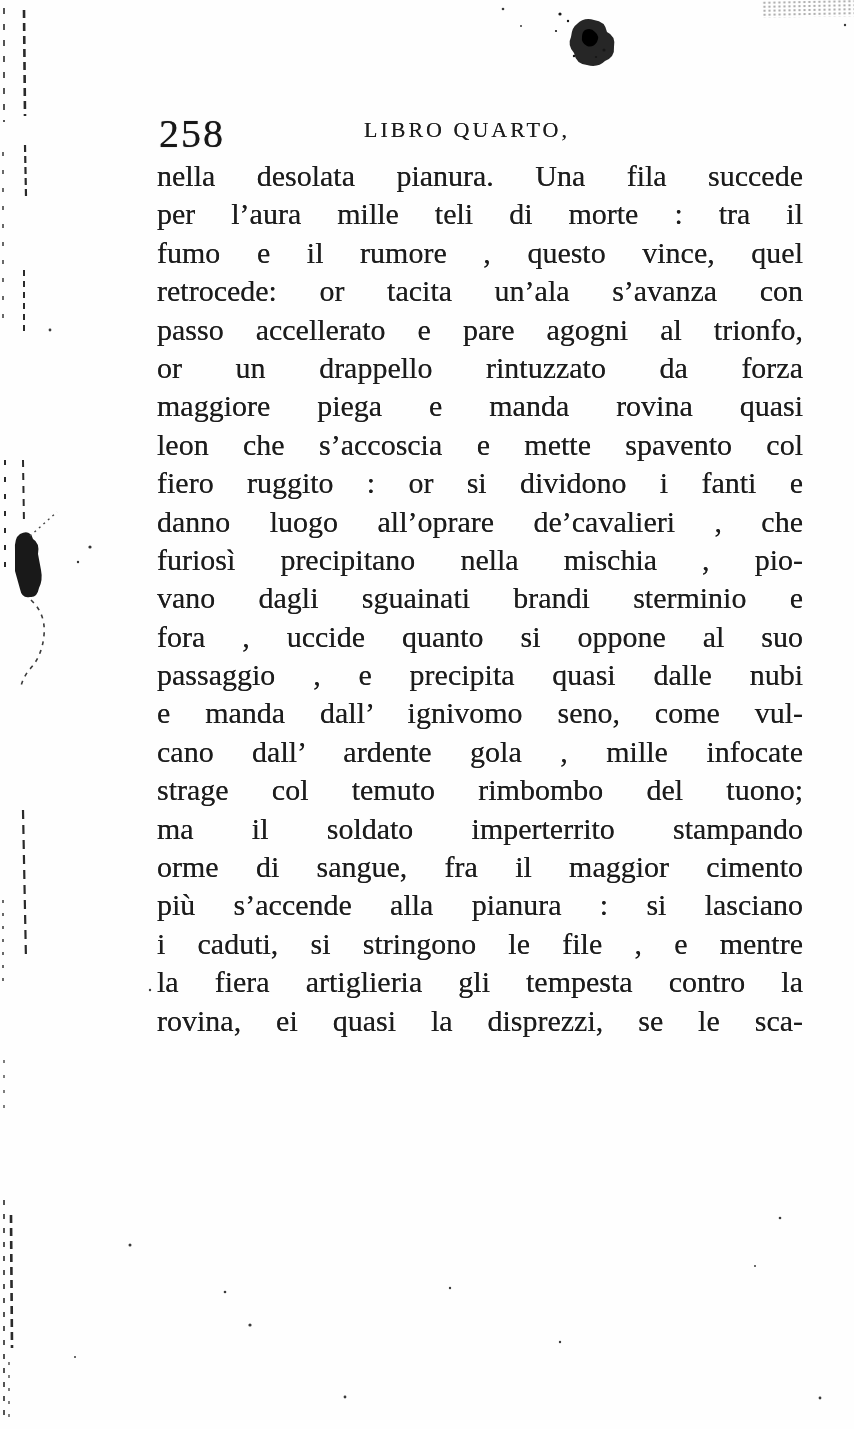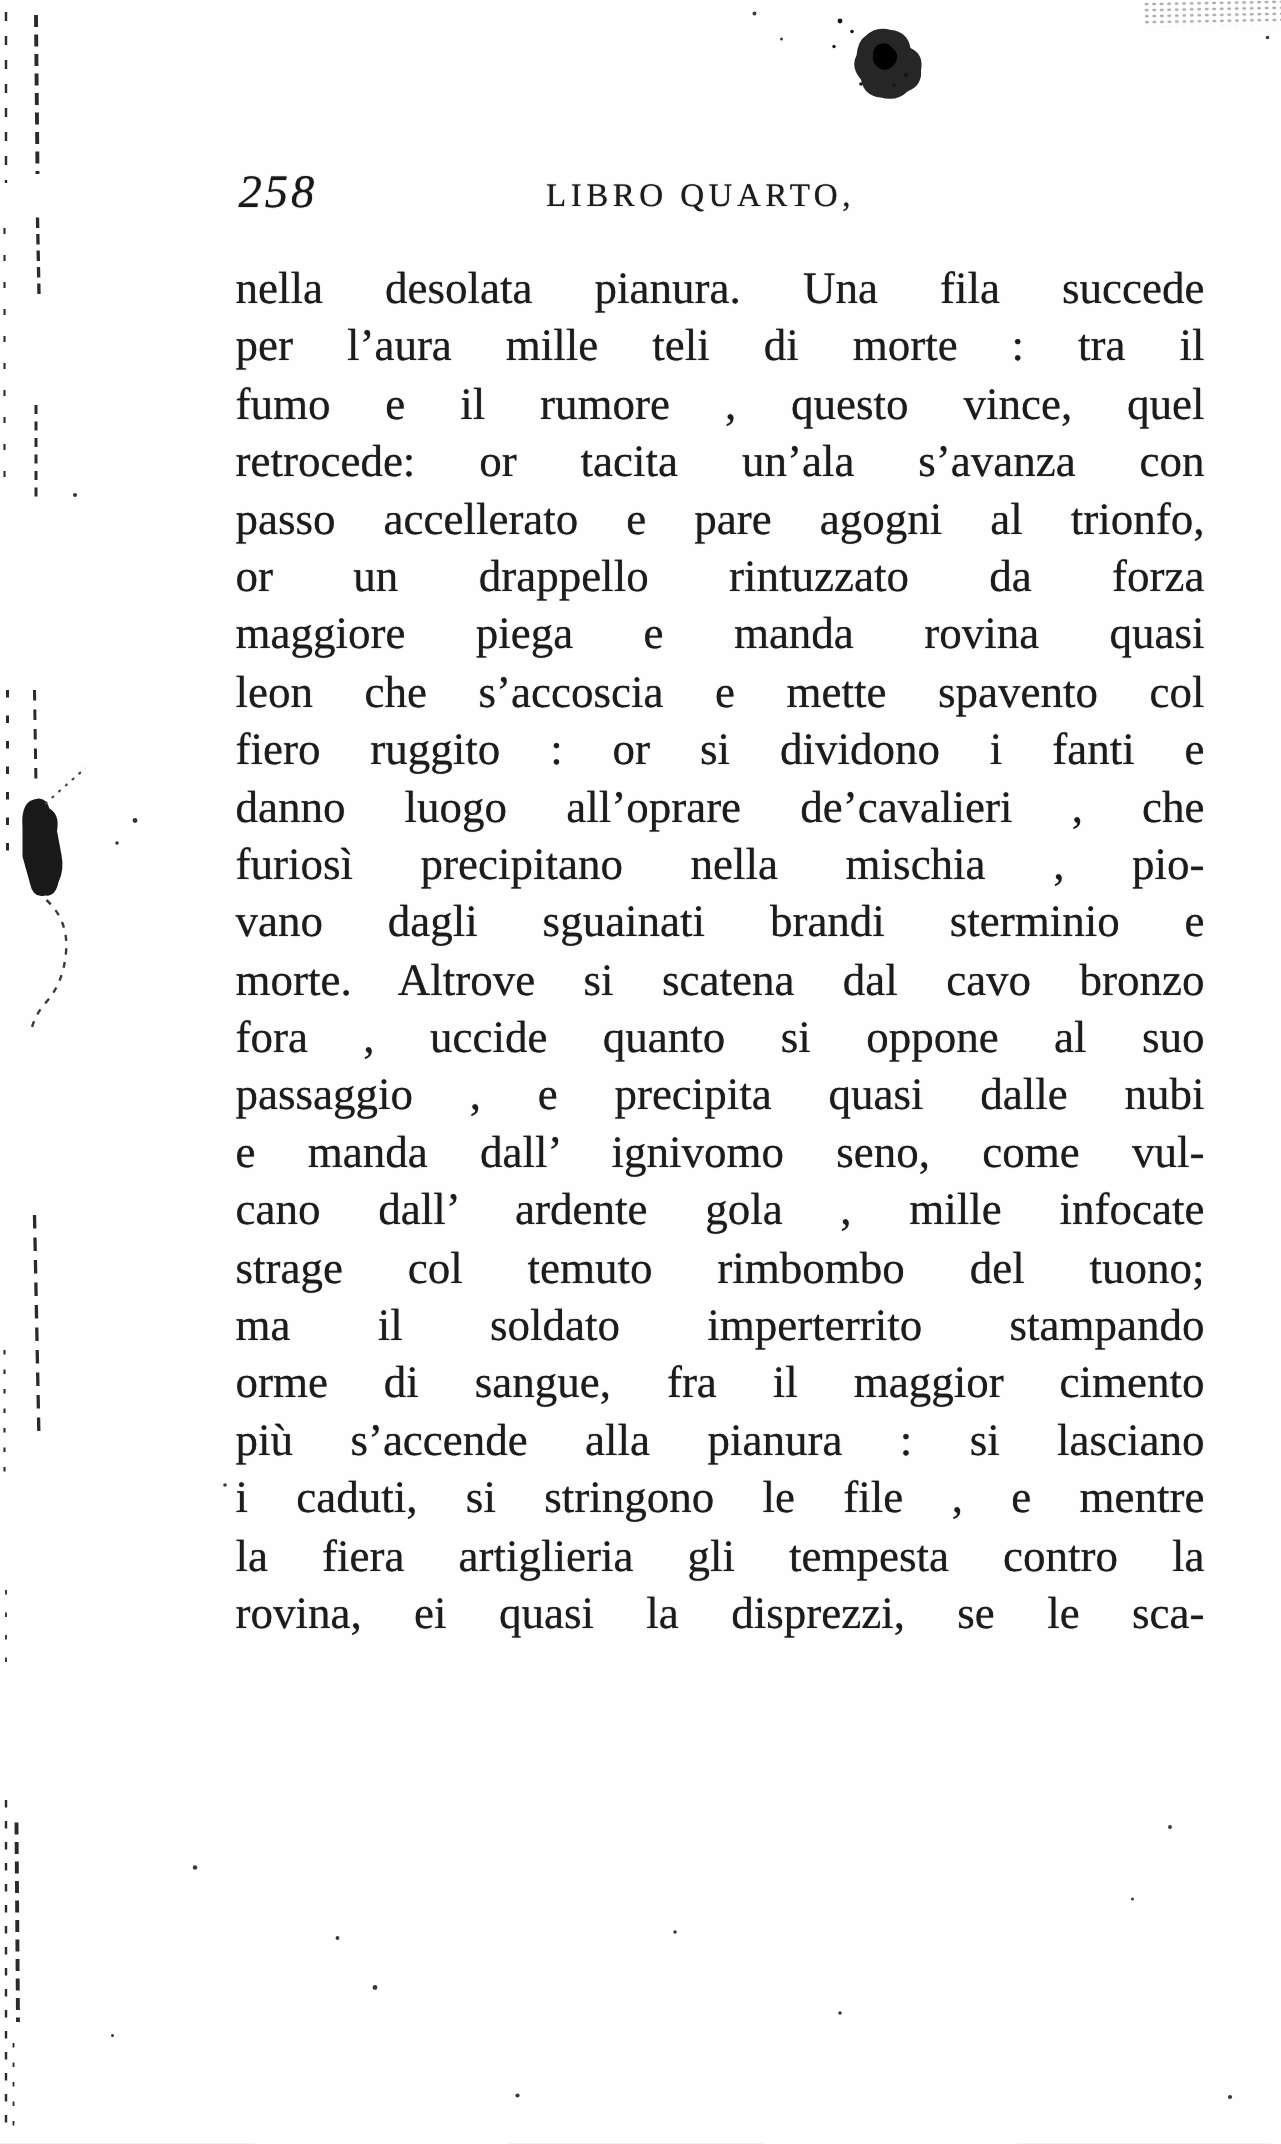--- a/index.html
+++ b/index.html
@@ -15,37 +15,36 @@
     position:absolute;
     left:157px;top:110px;
     width:646px;
   }
   .header{
     position:relative;
     height:47px;
   }
   .page-number{
     position:absolute;left:2px;top:0;
-    font-size:31px;
+    font-size:40px;
     letter-spacing:2px;
     color:#181818;
     text-shadow:0 0 0.7px rgba(10,10,10,.8);
-    font-style:italic;
   }
   .running-title{
     position:absolute;left:207px;top:7px;
     font-size:22px;
     letter-spacing:3px;
     color:#1d1d1d;
     text-shadow:0 0 0.6px rgba(10,10,10,.75);
     white-space:nowrap;
     text-align:center;
   }
   .body-text{
-    margin-top:17px;
+    margin-top:0;
   }
   .line{
     font-size:30px;
     line-height:38.4px;
     height:38.4px;
     text-align:justify;
     text-align-last:justify;
     white-space:nowrap;
     color:#1c1c1c;
     text-shadow:0 0 0.6px rgba(15,15,15,.75);
@@ -140,21 +139,20 @@
       <div class="line">fumo e il rumore , questo vince, quel</div>
       <div class="line">retrocede: or tacita un’ala s’avanza con</div>
       <div class="line">passo accellerato e pare agogni al trionfo,</div>
       <div class="line">or un drappello rintuzzato da forza</div>
       <div class="line">maggiore piega e manda rovina quasi</div>
       <div class="line">leon che s’accoscia e mette spavento col</div>
       <div class="line">fiero ruggito : or si dividono i fanti e</div>
       <div class="line">danno luogo all’oprare de’cavalieri , che</div>
       <div class="line">furiosì precipitano nella mischia , pio-</div>
       <div class="line">vano dagli sguainati brandi sterminio e</div>
-      <div class="line">morte. Altrove si scatena dal cavo bronzo</div>
       <div class="line">fora , uccide quanto si oppone al suo</div>
       <div class="line">passaggio , e precipita quasi dalle nubi</div>
       <div class="line">e manda dall’ ignivomo seno, come vul-</div>
       <div class="line">cano dall’ ardente gola , mille infocate</div>
       <div class="line">strage col temuto rimbombo del tuono;</div>
       <div class="line">ma il soldato imperterrito stampando</div>
       <div class="line">orme di sangue, fra il maggior cimento</div>
       <div class="line">più s’accende alla pianura : si lasciano</div>
       <div class="line">i caduti, si stringono le file , e mentre</div>
       <div class="line">la fiera artiglieria gli tempesta contro la</div>

